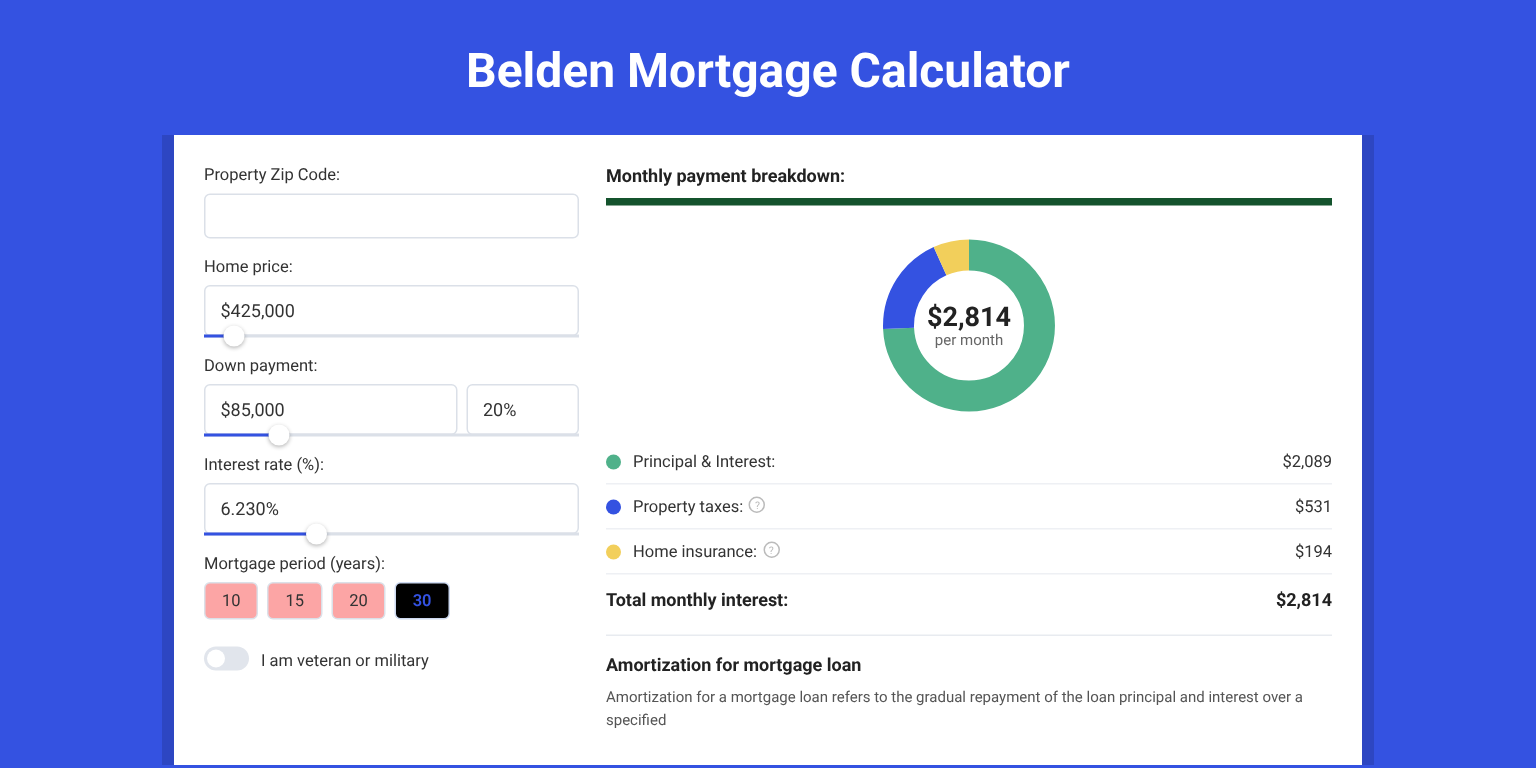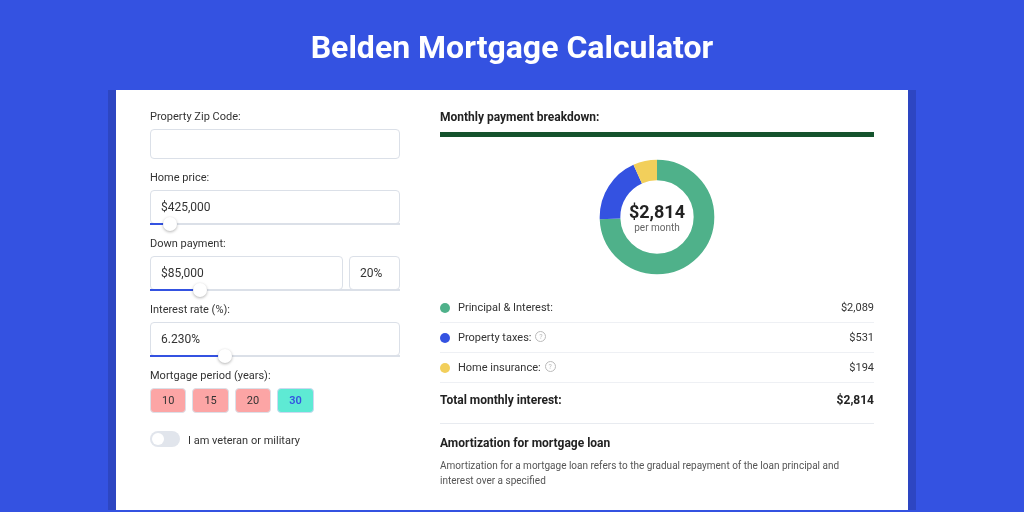--- a/index.html
+++ b/index.html
@@ -1,34 +1,34 @@
 <!DOCTYPE html>
 <html><head>
 <meta charset="utf-8">
 <style>
 *{margin:0;padding:0;box-sizing:border-box;font-family:-apple-system,BlinkMacSystemFont,"Segoe UI",Roboto,Arial,sans-serif}
 body{background:#3452e1;width:1024px;height:512px;overflow:hidden}
 .outer{padding:0 108px}
 .title{color:#fff;font-size:32px;font-weight:700;text-align:center;padding:28px 0 24px}
-.card{background:#fff;padding:20px 42px 0;display:flex;gap:40px;height:420px;box-shadow:inset 8px 0 0 #2d46c2,inset -8px 0 0 #2d46c2}
+.card{background:#fff;padding:20px 28px 0;display:flex;gap:18px;height:420px;box-shadow:inset 8px 0 0 #2d46c2,inset -8px 0 0 #2d46c2}
 .left{width:250px;flex-shrink:0}
 .right{flex:1}
 .label{font-size:11px;color:#333;margin-bottom:6px}
 .input{width:100%;border:1px solid #dbe0e8;border-radius:4px;padding:8px 10px;font-size:12px;color:#333;height:34px}
 .zip-input{height:30px}
 .field{margin-bottom:12px;position:relative}
 .slider-track{position:relative;height:2px;background:#dbe0e8;margin-top:-1px}
 .slider-fill{position:absolute;height:2px;background:#3452e1;top:0;left:0}
 .slider-thumb{position:absolute;width:14px;height:14px;background:#fff;border-radius:50%;top:-6px;transform:translateX(-50%);box-shadow:0 1px 3px rgba(0,0,0,.3);cursor:grab}
 .down-row{display:flex;gap:6px}
 .down-row .input:first-child{flex:1}
-.down-row .input:last-child{width:51px}
+.down-row .input:last-child{width:75px}
 .period-row{display:flex;gap:6px}
 .period-btn{border:1px solid #dbe0e8;border-radius:4px;padding:5px 11px;font-size:11px;color:#333;background:#fca5a5;cursor:pointer}
-.period-btn.active{background:#5eead4;border-color:#cdd9f0;color:#3452e1;font-weight:600}
+.period-btn.active{background:#000000;border-color:#cdd9f0;color:#3452e1;font-weight:600}
 .toggle-row{display:flex;align-items:flex-end;gap:8px;margin-top:18px}
 .toggle{width:30px;height:16px;background:#e1e5ec;border-radius:8px;position:relative;cursor:pointer}
 .toggle::after{content:"";position:absolute;width:12px;height:12px;background:#fff;border-radius:50%;top:2px;left:2px}
 .section-title{font-size:12px;font-weight:700;color:#222;margin-bottom:8px}
 .section-title.bordered{border-bottom:5px solid #14532d;padding-bottom:8px}
 .donut-wrap{display:flex;justify-content:center;padding:10px 0 14px;position:relative}
 .donut{width:124px;height:124px;position:relative}
 .donut svg{width:124px;height:124px;transform:rotate(-90deg)}
 .donut-center{position:absolute;top:0;left:0;width:100%;height:100%;display:flex;flex-direction:column;align-items:center;justify-content:center}
 .donut-amt{font-size:18px;font-weight:700;color:#222}

